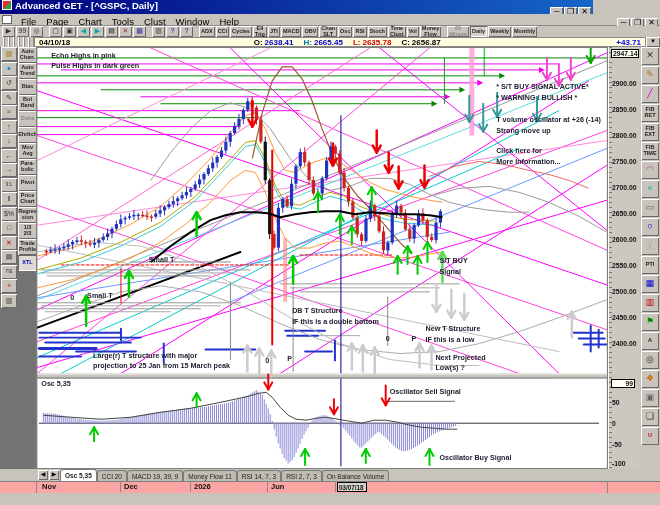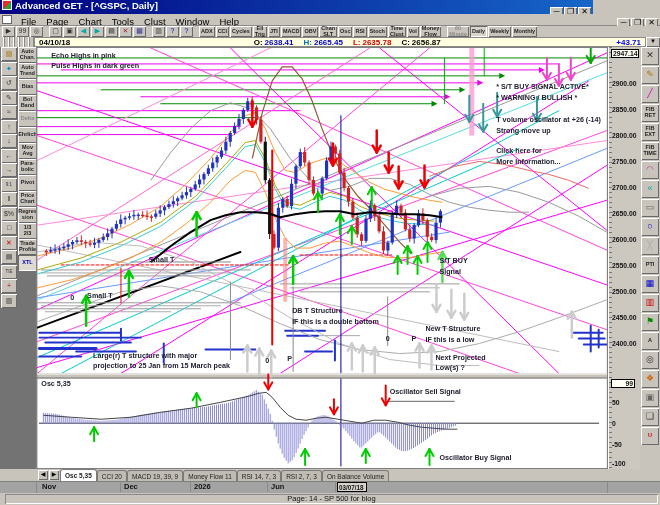--- a/index.html
+++ b/index.html
@@ -45,21 +45,21 @@
   .axlbl.bx{background:#fffff4;border:1px solid #000;padding:0 1px;left:2px;}
   #rightbar{position:absolute;left:640px;top:0;width:20px;height:422px;}
   .ric{position:absolute;left:1px;width:18px;height:18px;font-size:9px;line-height:17px;text-align:center;}
   .ric.txt{font-size:5.5px;line-height:5.8px;font-weight:bold;display:flex;flex-direction:column;align-items:center;justify-content:center;color:#222;}
   
   #tabsrow{position:absolute;left:0;top:469px;width:660px;height:12px;background:#c8c4bc;display:flex;align-items:flex-end;padding-left:38px;}
   .tabarrow{width:10px;height:10px;font-size:6px;line-height:9px;text-align:center;margin-right:1px;margin-bottom:1px;}
   .tab{height:11px;font-size:6.5px;line-height:11px;padding:0 4px;border:1px solid #7a7a7a;border-bottom:none;border-radius:3px 3px 0 0;background:#c0bcb4;color:#222;white-space:nowrap;}
   .tab.act{background:#ffffff;font-weight:bold;height:12px;}
   
-  #dateaxis{position:absolute;left:0;top:481px;width:660px;height:16px;background:#a3a3a3;border-top:1px solid #808080;}
+  #dateaxis{position:absolute;left:0;top:481px;width:660px;height:16px;background:#fca5a5;border-top:1px solid #808080;}
   #datecells{position:absolute;left:36px;top:0;width:572px;height:12px;border:1px solid #8a8a8a;border-top:none;}
   .dcell{position:absolute;top:0;height:10px;border-right:1px solid #8a8a8a;font-size:7.5px;font-weight:bold;line-height:10px;padding-left:3px;color:#111;white-space:nowrap;}
   .dcell.bx{border:1px solid #000;font-size:6.3px;background:#d8d4cc;padding-left:1px;}
   #barcount{position:absolute;left:609px;top:12px;width:50px;height:11px;background:#ffffe0;border:1px solid #8a8a8a;font-size:8px;font-weight:bold;color:#0000dd;text-align:right;padding-right:3px;line-height:10px;}
   
   #statusbar{position:absolute;left:0;top:493px;width:660px;height:12px;background:#c8c4bc;display:flex;align-items:center;padding:1px 2px;}
   .spanel{height:10px;box-shadow:inset 1px 1px 0 #8a8a8a, inset -1px -1px 0 #ffffff;font-size:7.5px;line-height:10px;padding:0 4px;color:#111;white-space:nowrap;}
   #sp1{width:420px;}
   #sp2{flex:1;margin-left:3px;text-align:center;}
   svg text{font-family:"Liberation Sans",sans-serif;font-weight:bold;}
@@ -989,15 +989,14 @@
     <div id="datecells">
         <div class="dcell" style="left: 2px; width: 82px;">Nov</div>
         <div class="dcell" style="left: 84px; width: 70px;">Dec</div>
         <div class="dcell" style="left: 154px; width: 77px;">2026</div>
         <div class="dcell" style="left: 231px; width: 68px;">Jun</div>
         <div class="dcell bx" style="left: 300px; width: 30px;">03/07/18</div>
       </div>
     <div id="barcount">#2977</div>
   </div>
   <div id="statusbar">
-    <div id="sp2" class="spanel">Page: 14 - SP 500 for blog</div>
   </div>
 </div>
 
 </body></html>

